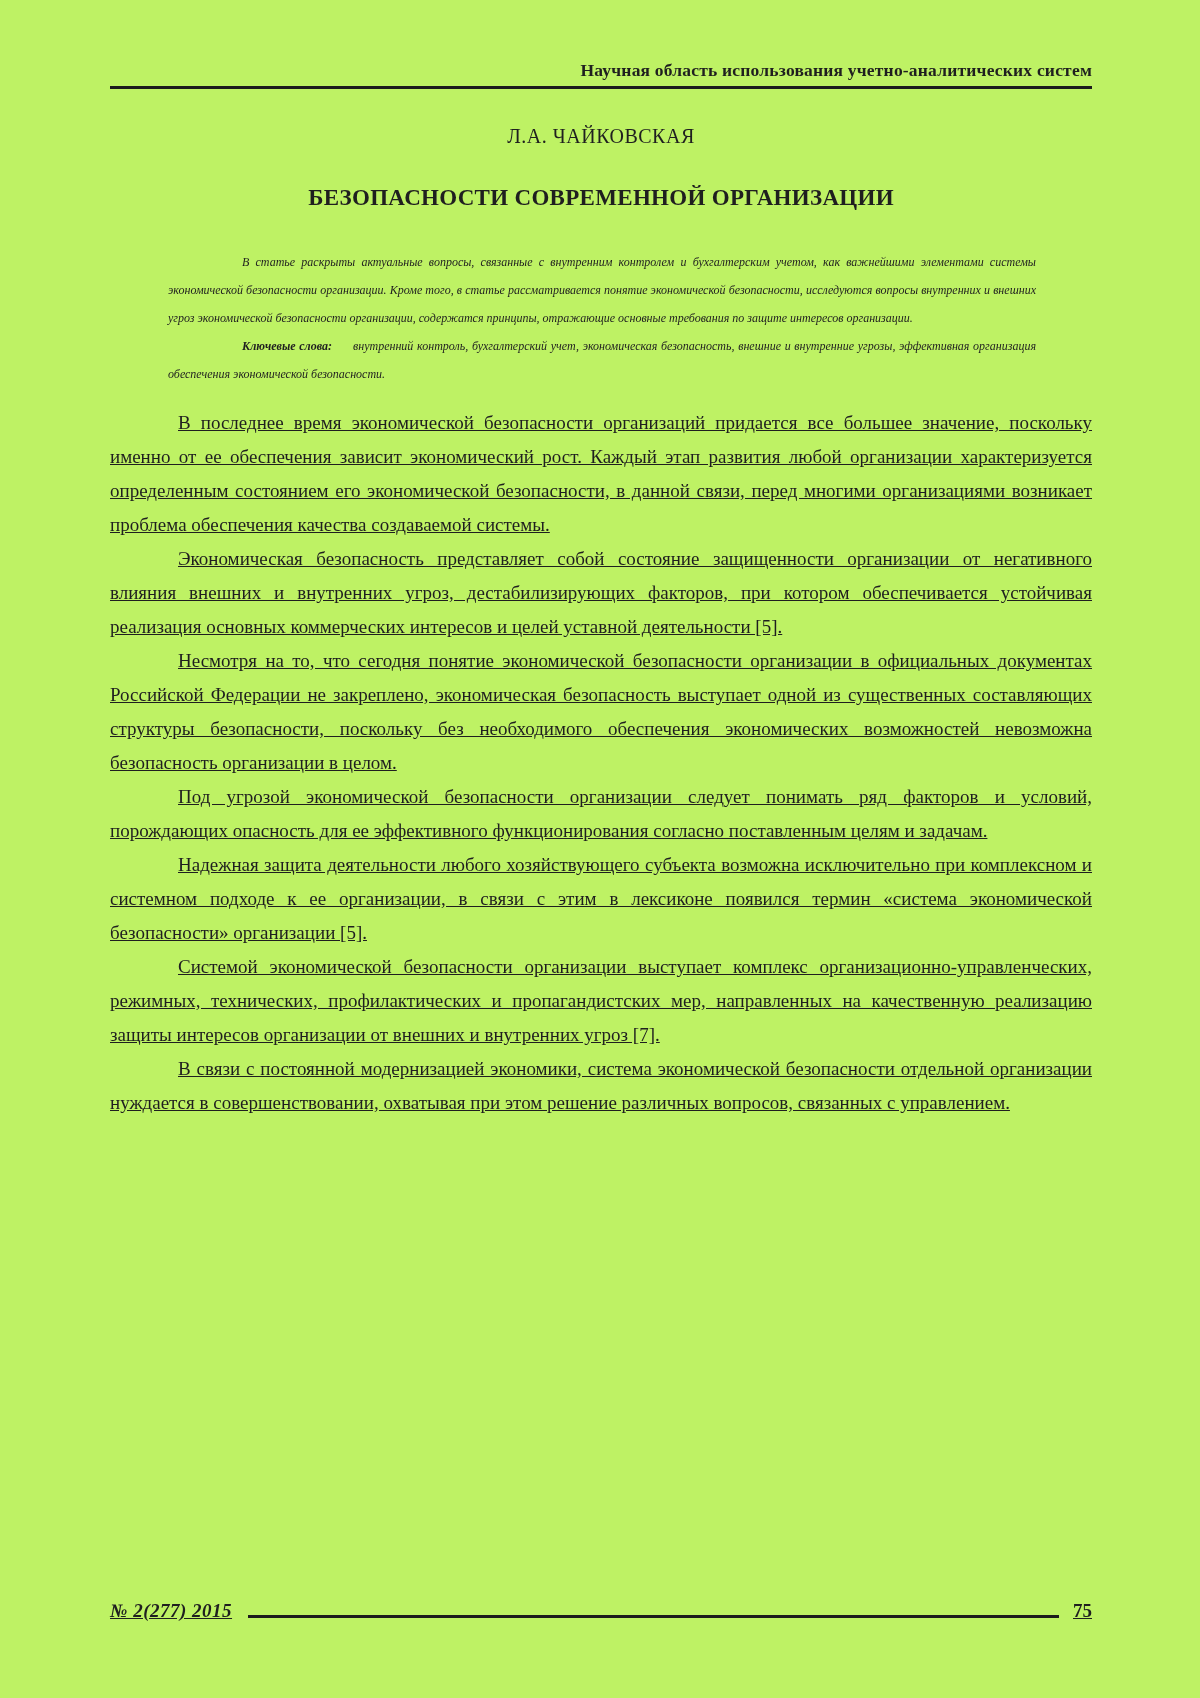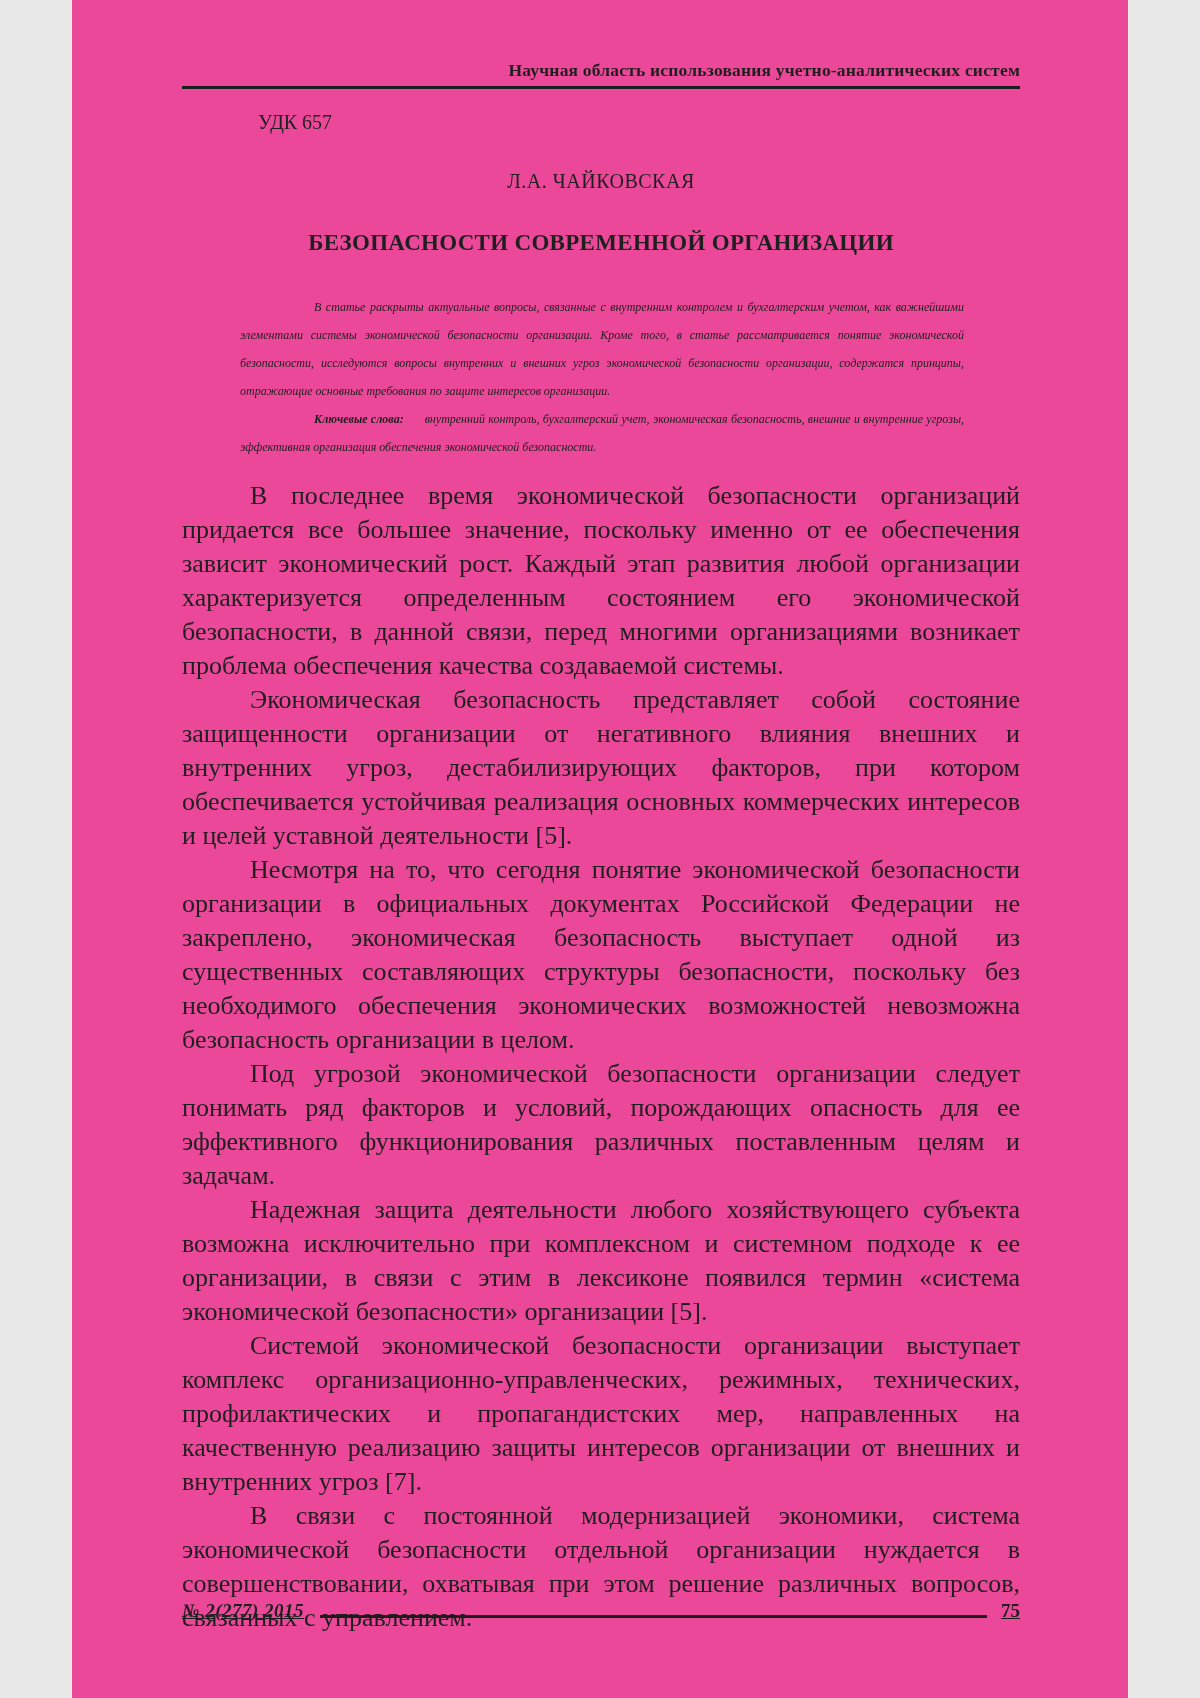--- a/index.html
+++ b/index.html
@@ -2,24 +2,24 @@
 <html lang="ru"><head>
 <meta charset="utf-8">
 <style>
   html, body {
     margin: 0;
     padding: 0;
     background: #e8e8e8;
   }
   .page {
     position: relative;
-    width: 1056px;
+    width: 1200px;
     height: 1698px;
     margin: 0 auto;
-    background: #ec4899;
+    background: #bef264;
     color: #1f1f1f;
     font-family: "Liberation Serif", "DejaVu Serif", serif;
     overflow: hidden;
   }
   .content {
     position: absolute;
     left: 110px;
     right: 108px;
     top: 0;
   }
@@ -61,23 +61,24 @@
   .abstract-block p {
     margin: 0;
     text-indent: 74px;
   }
   .kw-label {
     font-weight: bold;
     margin-right: 21px;
   }
   .body-text {
     margin-top: 18px;
-    font-size: 26px;
+    font-size: 19px;
     line-height: 34px;
     text-align: justify;
+    text-decoration: underline;
   }
   .body-text p {
     margin: 0;
     text-indent: 68px;
   }
   .footer {
     position: absolute;
     left: 110px;
     right: 108px;
     top: 1600px;
@@ -103,38 +104,37 @@
   }
 </style>
 </head>
 <body>
 
 <div class="page">
   <div class="content">
 
     <div class="running-head">Научная область использования учетно-аналитических систем</div>
 
-    <div class="udc">УДК 657</div>
 
     <div class="author">Л.А. ЧАЙКОВСКАЯ</div>
 
     <div class="title">
       <div>БЕЗОПАСНОСТИ СОВРЕМЕННОЙ ОРГАНИЗАЦИИ</div>
     </div>
 
     <div class="abstract-block">
       <p>В статье раскрыты актуальные вопросы, связанные с внутренним контролем и бухгалтерским учетом, как важнейшими элементами системы экономической безопасности организации. Кроме того, в статье рассматривается понятие экономической безопасности, исследуются вопросы внутренних и внешних угроз экономической безопасности организации, содержатся принципы, отражающие основные требования по защите интересов организации.</p>
       <p><span class="kw-label">Ключевые слова:</span><span>внутренний контроль, бухгалтерский учет, экономическая безопасность, внешние и внутренние угрозы, эффективная организация обеспечения экономической безопасности.</span></p>
     </div>
 
     <div class="body-text">
       <p>В последнее время экономической безопасности организаций придается все большее значение, поскольку именно от ее обеспечения зависит экономический рост. Каждый этап развития любой организации характеризуется определенным состоянием его экономической безопасности, в данной связи, перед многими организациями возникает проблема обеспечения качества создаваемой системы.</p>
       <p>Экономическая безопасность представляет собой состояние защищенности организации от негативного влияния внешних и внутренних угроз, дестабилизирующих факторов, при котором обеспечивается устойчивая реализация основных коммерческих интересов и целей уставной деятельности [5].</p>
       <p>Несмотря на то, что сегодня понятие экономической безопасности организации в официальных документах Российской Федерации не закреплено, экономическая безопасность выступает одной из существенных составляющих структуры безопасности, поскольку без необходимого обеспечения экономических возможностей невозможна безопасность организации в целом.</p>
-      <p>Под угрозой экономической безопасности организации следует понимать ряд факторов и условий, порождающих опасность для ее эффективного функционирования различных поставленным целям и задачам.</p>
+      <p>Под угрозой экономической безопасности организации следует понимать ряд факторов и условий, порождающих опасность для ее эффективного функционирования согласно поставленным целям и задачам.</p>
       <p>Надежная защита деятельности любого хозяйствующего субъекта возможна исключительно при комплексном и системном подходе к ее организации, в связи с этим в лексиконе появился термин «система экономической безопасности» организации [5].</p>
       <p>Системой экономической безопасности организации выступает комплекс организационно-управленческих, режимных, технических, профилактических и пропагандистских мер, направленных на качественную реализацию защиты интересов организации от внешних и внутренних угроз [7].</p>
       <p>В связи с постоянной модернизацией экономики, система экономической безопасности отдельной организации нуждается в совершенствовании, охватывая при этом решение различных вопросов, связанных с управлением.</p>
     </div>
 
   </div>
 
   <div class="footer">
     <span class="footer-issue">№ 2(277) 2015</span>
     <span class="footer-rule"></span>

